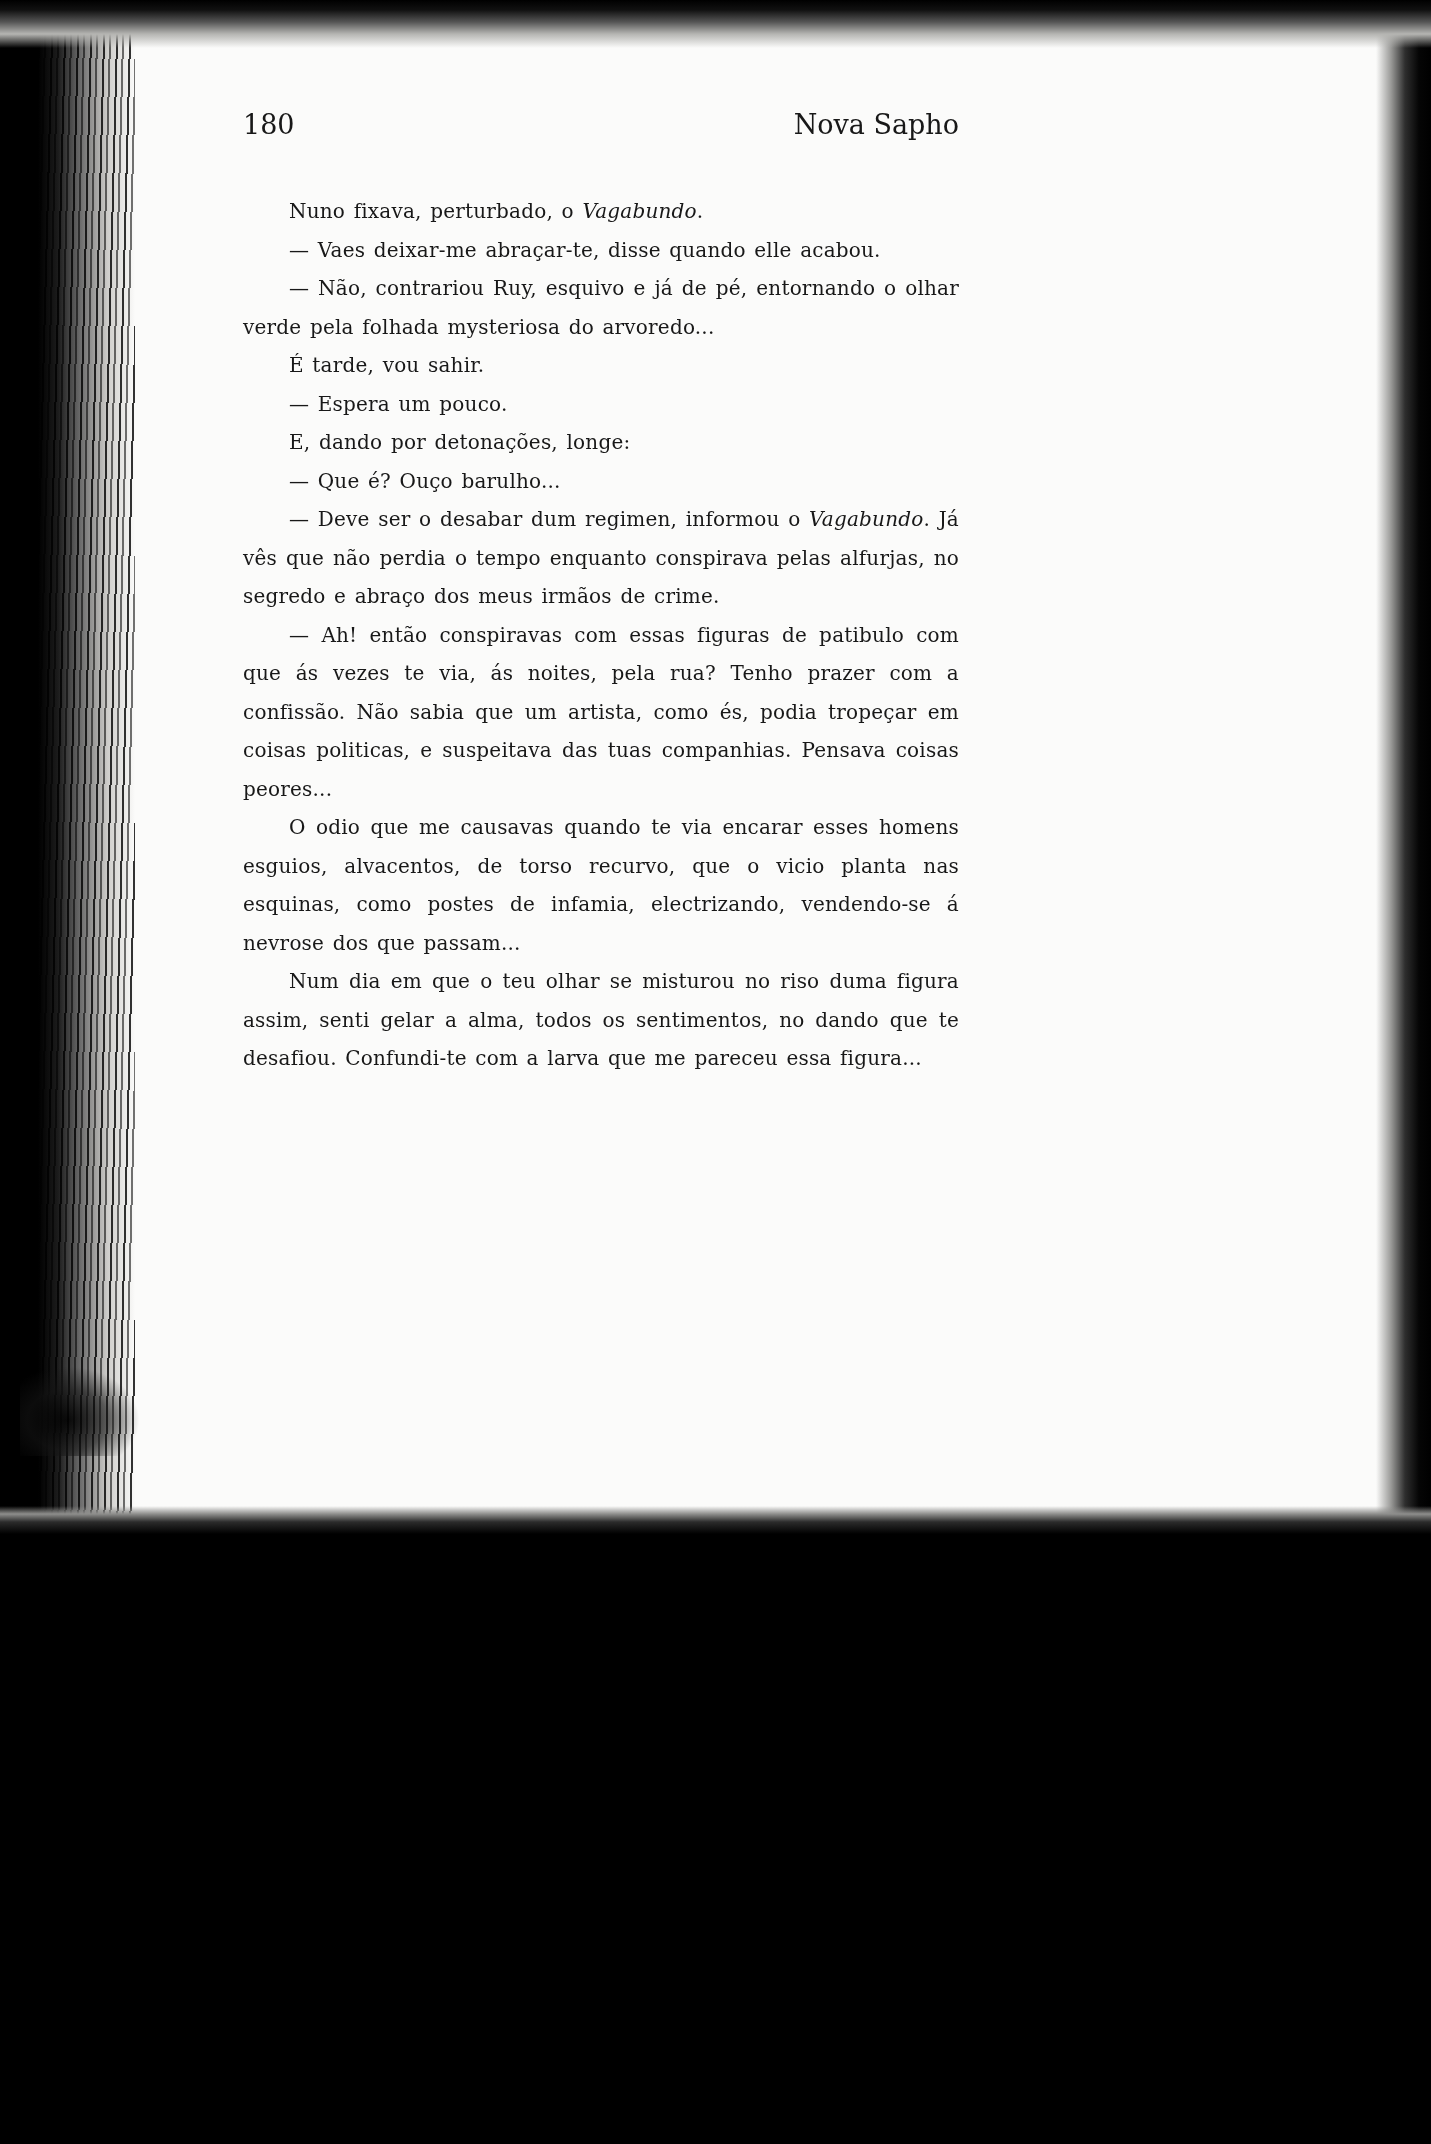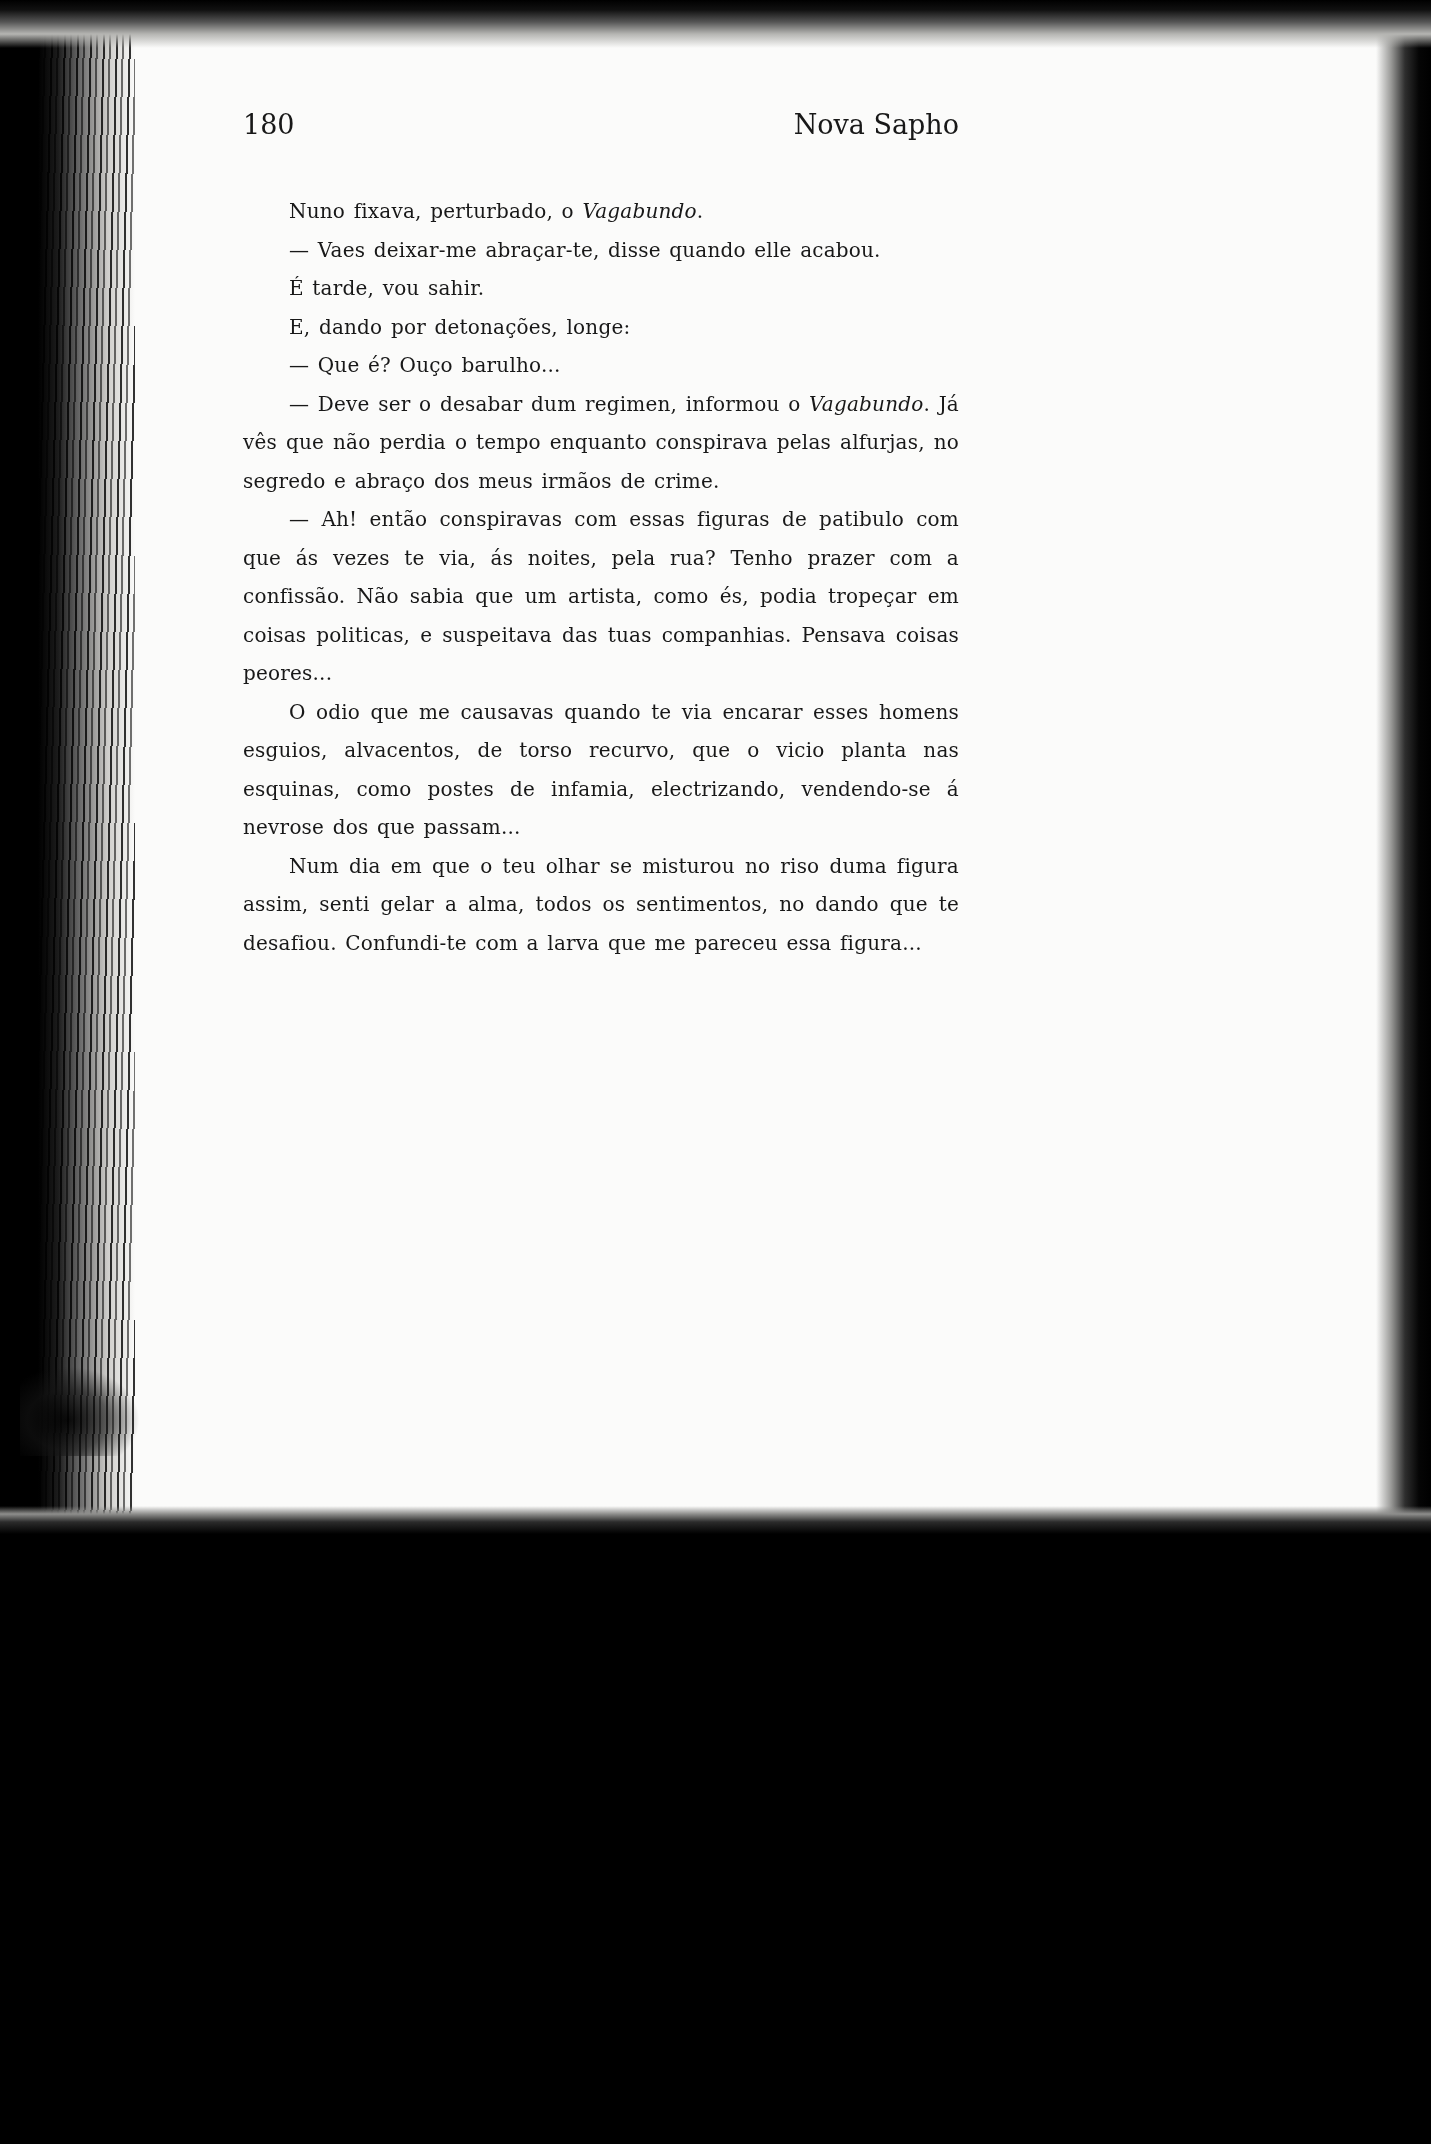--- a/index.html
+++ b/index.html
@@ -102,21 +102,23 @@
 <div id="scan-root">
 
   <div class="text-block">
     <div class="running-head">
       <span class="page-number">180</span>
       <div class="head-title">Nova Sapho</div>
     </div>
     <div>
         <p class="para"><span>Nuno fixava, perturbado, o </span><i>Vagabundo</i><span>.</span></p>
         <p class="para"><span>— Vaes deixar-me abraçar-te, disse quando elle acabou.</span></p>
+        <p class="para"><span>— Não, contrariou Ruy, esquivo e já de pé, entornando o olhar verde pela folhada mysteriosa do arvoredo...</span></p>
         <p class="para"><span>É tarde, vou sahir.</span></p>
+        <p class="para"><span>— Espera um pouco.</span></p>
         <p class="para"><span>E, dando por detonações, longe:</span></p>
         <p class="para"><span>— Que é? Ouço barulho...</span></p>
         <p class="para"><span>— Deve ser o desabar dum regimen, informou o </span><i>Vagabundo</i><span>. Já vês que não perdia o tempo enquanto conspirava pelas alfurjas, no segredo e abraço dos meus irmãos de crime.</span></p>
         <p class="para"><span>— Ah! então conspiravas com essas figuras de patibulo com que ás vezes te via, ás noites, pela rua? Tenho prazer com a confissão. Não sabia que um artista, como és, podia tropeçar em coisas politicas, e suspeitava das tuas companhias. Pensava coisas peores...</span></p>
         <p class="para"><span>O odio que me causavas quando te via encarar esses homens esguios, alvacentos, de torso recurvo, que o vicio planta nas esquinas, como postes de infamia, electrizando, vendendo-se á nevrose dos que passam...</span></p>
         <p class="para"><span>Num dia em que o teu olhar se misturou no riso duma figura assim, senti gelar a alma, todos os sentimentos, no dando que te desafiou. Confundi-te com a larva que me pareceu essa figura...</span></p>
       </div>
   </div>
 
   <div class="edge-left"></div>

